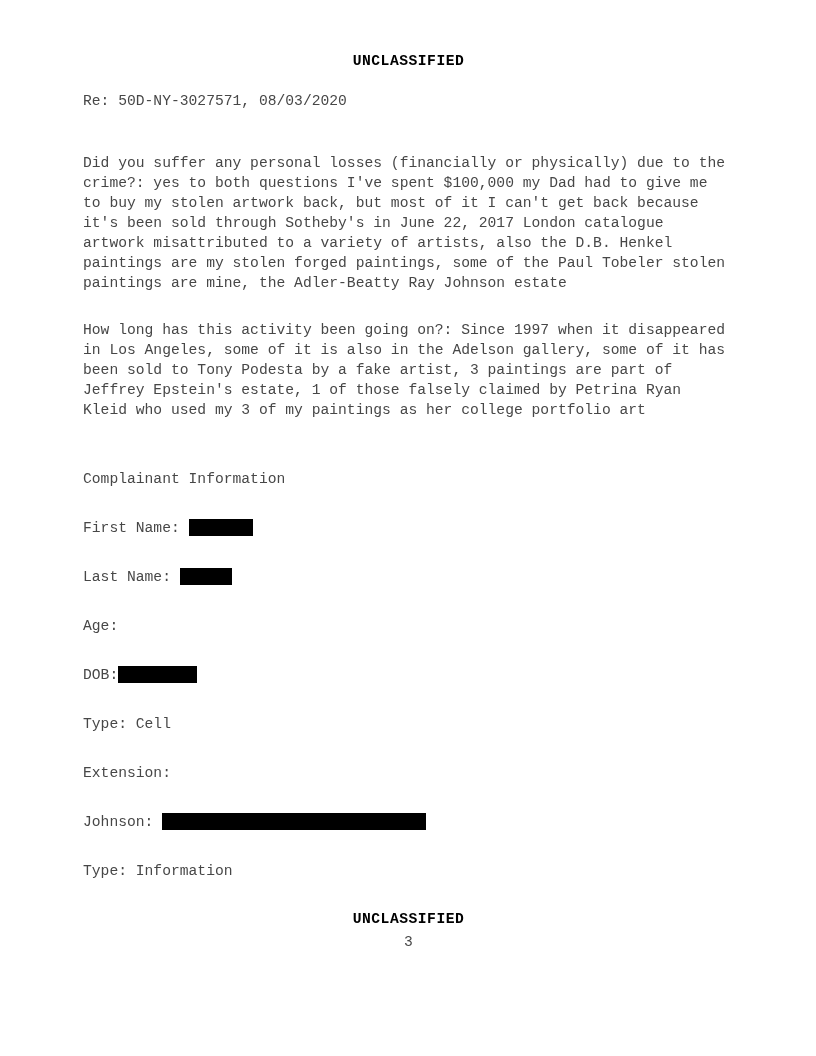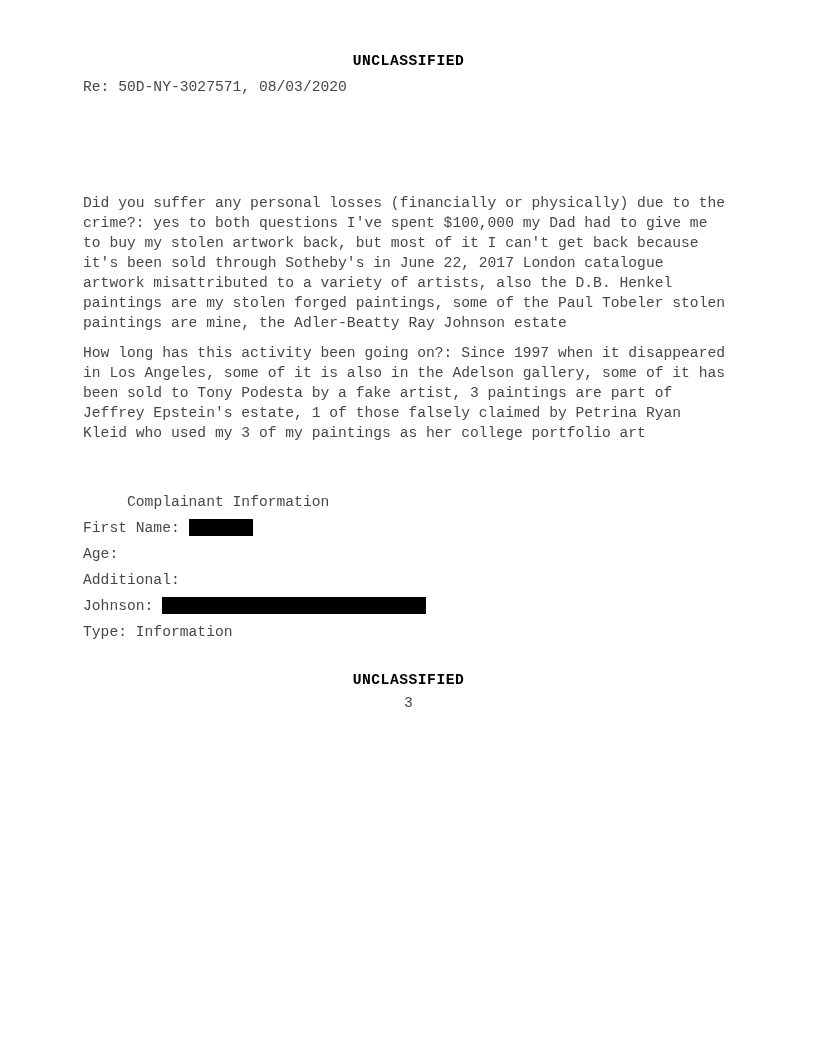--- a/index.html
+++ b/index.html
@@ -23,39 +23,38 @@
   }
   .center {
     text-align: center;
   }
   .classification {
     font-weight: bold;
     color: #000000;
     letter-spacing: 0.5px;
   }
   .re-line {
-    margin-top: 6px;
+    margin-top: 20px;
     white-space: pre;
   }
   .para {
     white-space: pre;
   }
   .para-losses {
-    margin-top: 96px;
+    margin-top: 42px;
   }
   .para-activity {
-    margin-top: 10px;
+    margin-top: 27px;
   }
   .section-title {
     margin-top: 49px;
     white-space: pre;
-    margin-left: 44px;
   }
   .field-row {
-    margin-top: 6px;
+    margin-top: 29px;
     white-space: pre;
   }
   .redact {
     display: inline-block;
     background: #000000;
     height: 17px;
     vertical-align: -4px;
   }
   .redact-first-name { width: 64px; }
   .redact-last-name  { width: 52px; }
@@ -91,28 +90,31 @@
 in Los Angeles, some of it is also in the Adelson gallery, some of it has
 been sold to Tony Podesta by a fake artist, 3 paintings are part of
 Jeffrey Epstein's estate, 1 of those falsely claimed by Petrina Ryan
 Kleid who used my 3 of my paintings as her college portfolio art</div>
 
     <div class="section-title">Complainant Information</div>
 
     <div class="field-row"><span>First Name: </span><span class="redact redact-first-name"></span></div>
 
 
+    <div class="field-row"><span>Last Name: </span><span class="redact redact-last-name"></span></div>
 
     <div class="field-row"><span>Age:</span></div>
 
+    <div class="field-row"><span>DOB:</span><span class="redact redact-dob"></span></div>
 
 
+    <div class="field-row"><span>Type: Cell</span></div>
 
 
-    <div class="field-row"><span>Additional:</span></div>
+    <div class="field-row"><span>Extension:</span></div>
 
     <div class="field-row"><span>Johnson: </span><span class="redact redact-account"></span></div>
 
     <div class="field-row"><span>Type: Information</span></div>
 
     <div class="center classification footer-classification">UNCLASSIFIED</div>
 
     <div class="center page-number">3</div>
 
   </div>

